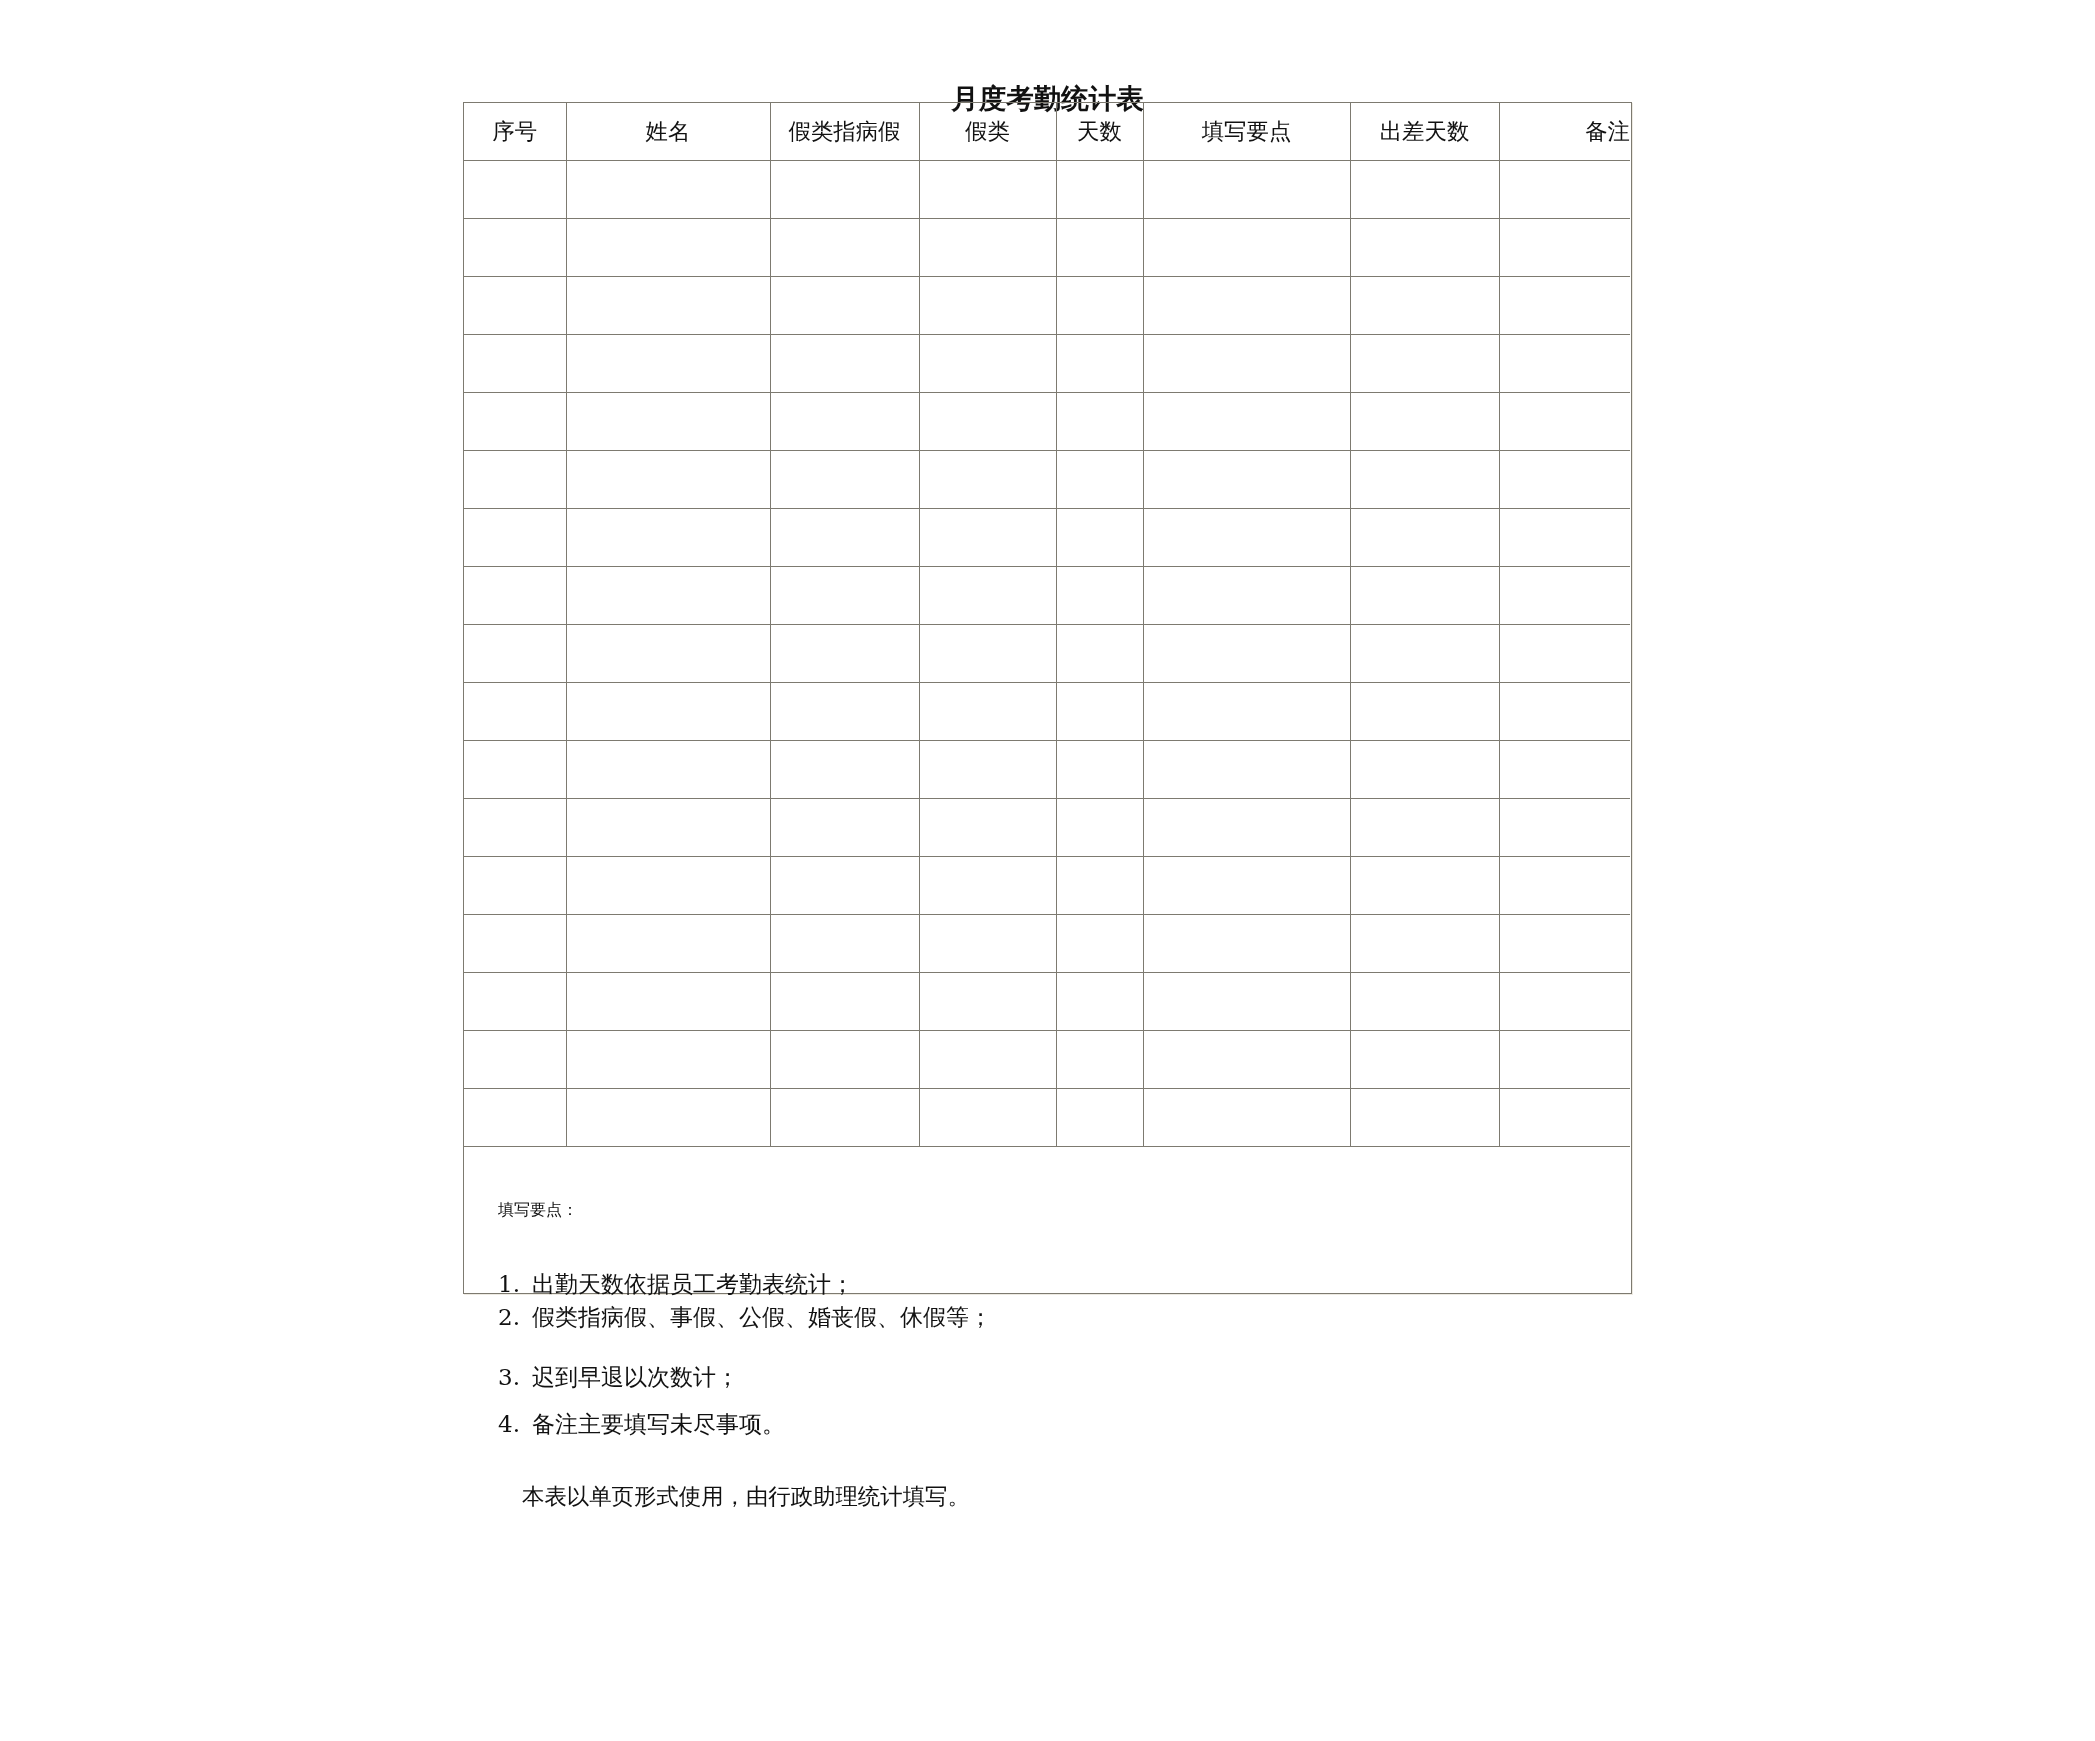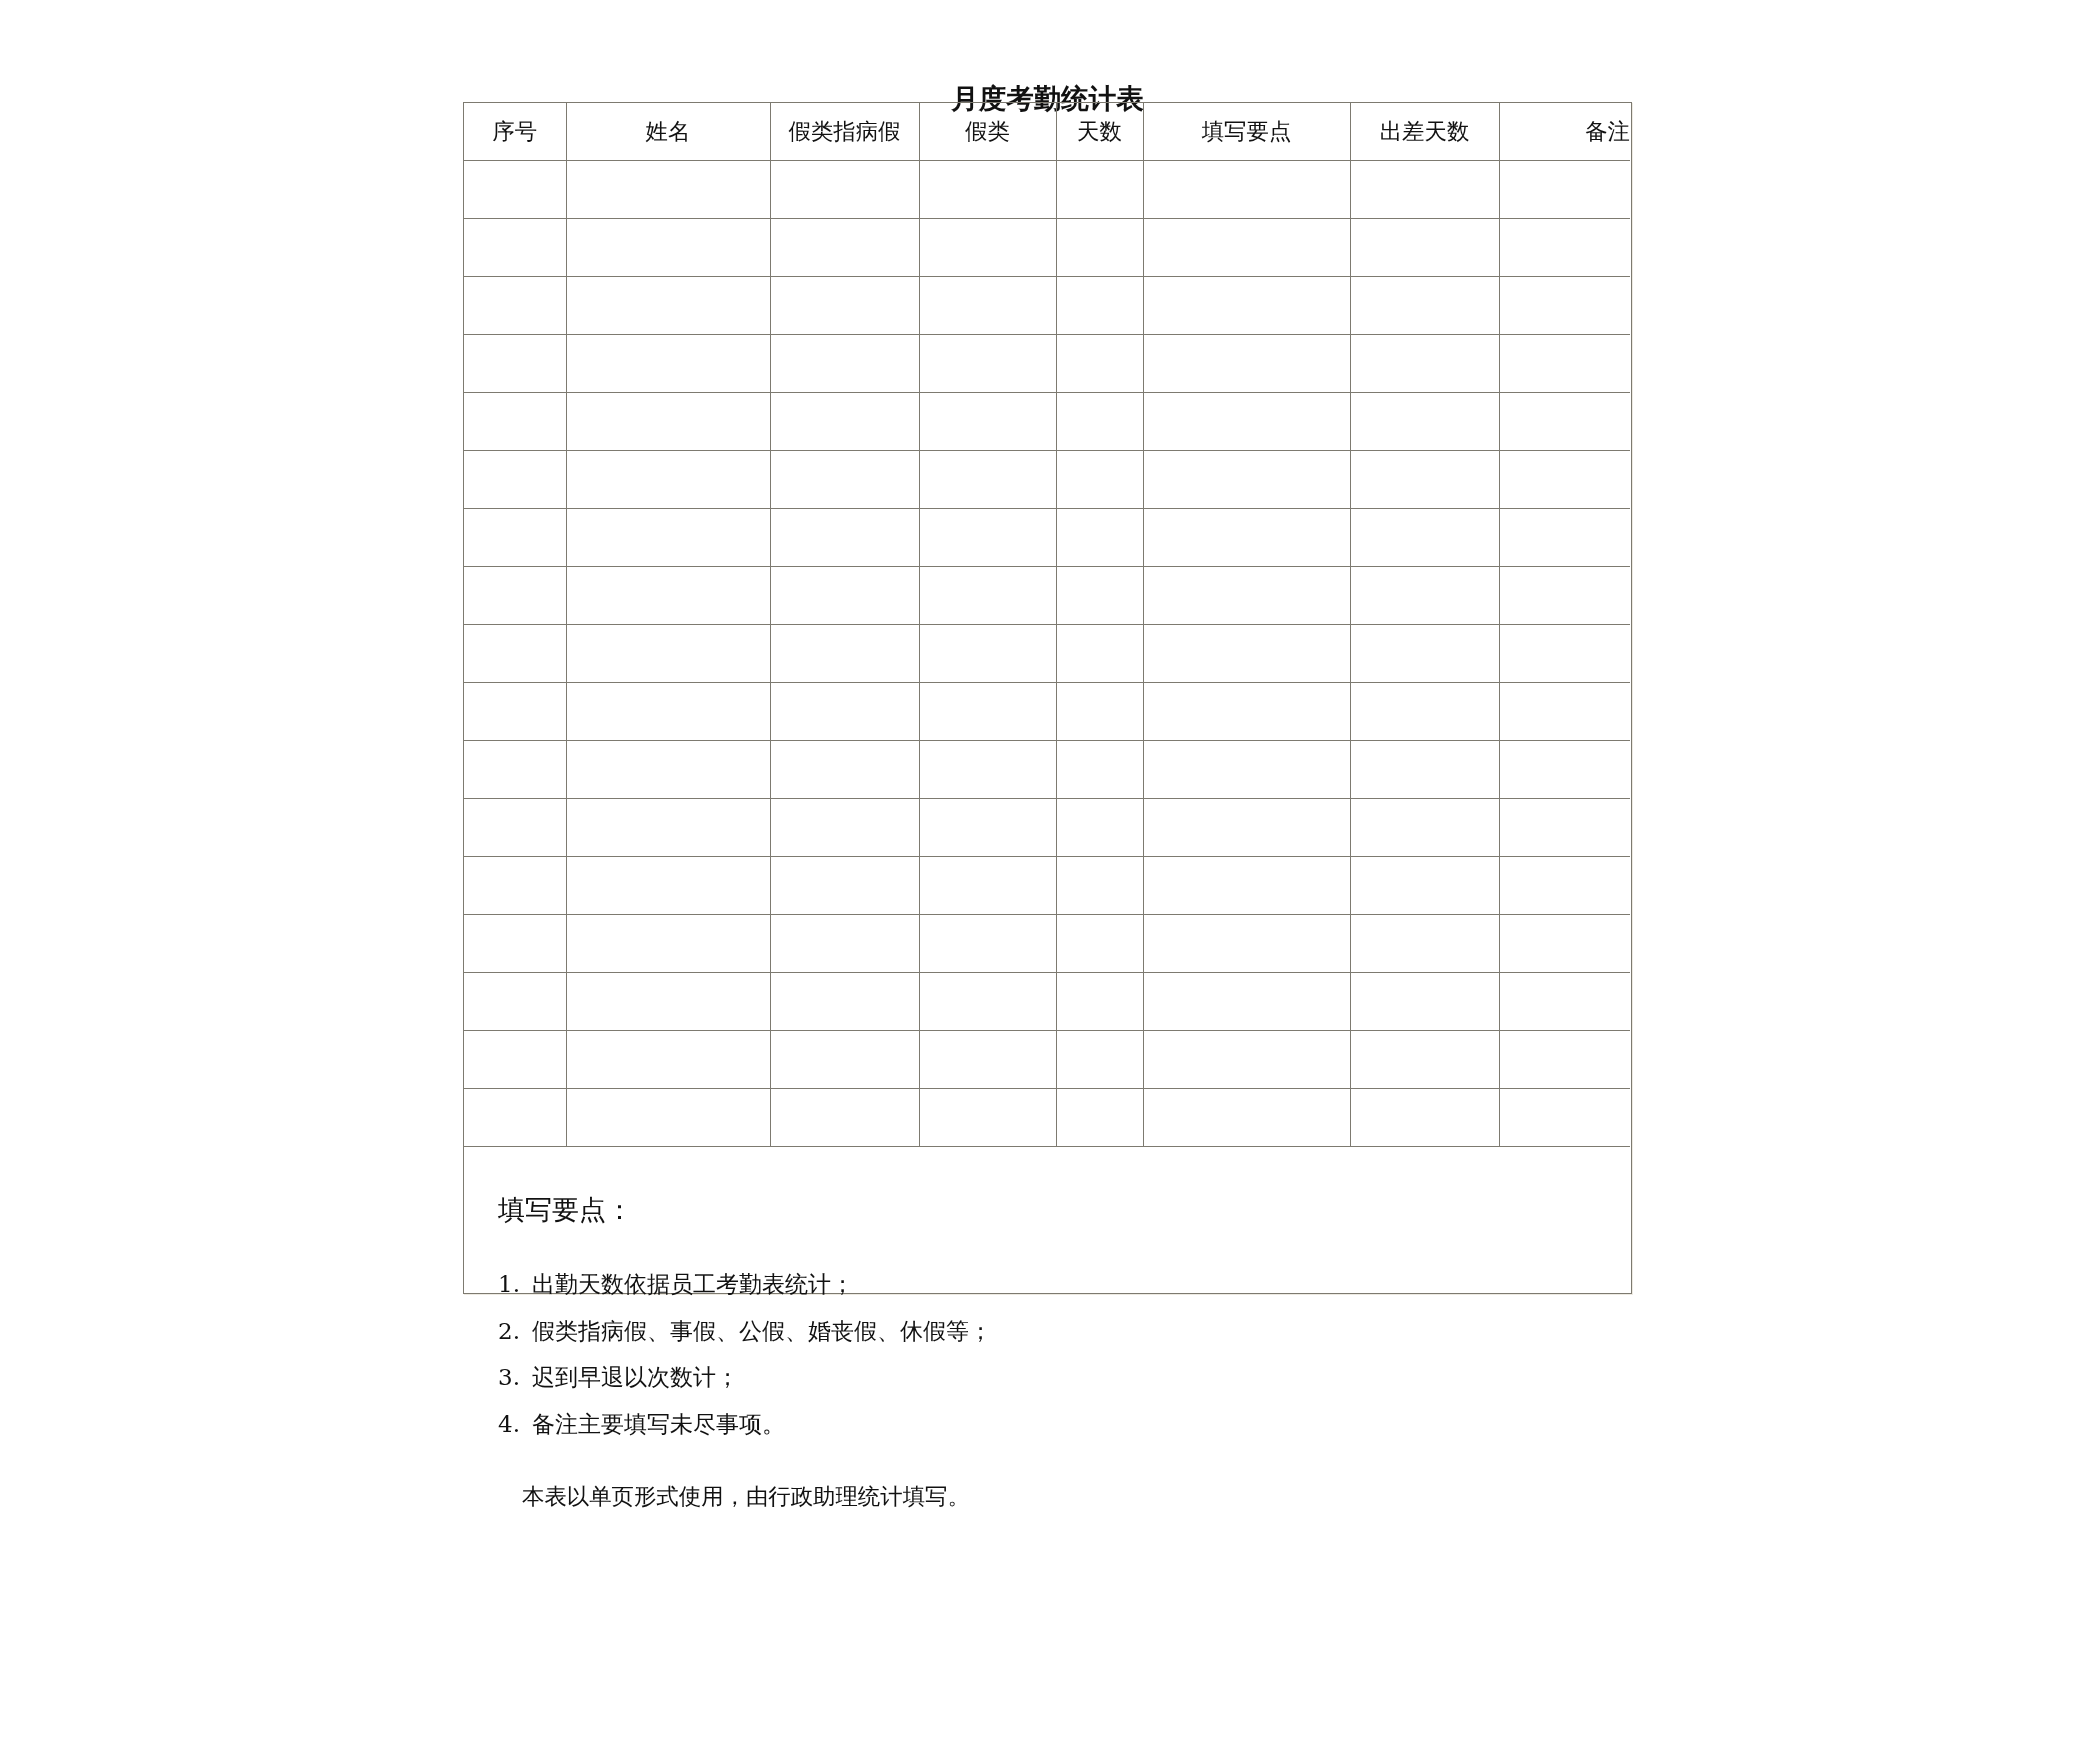--- a/index.html
+++ b/index.html
@@ -63,21 +63,21 @@
     position: absolute;
     left: 0;
     top: 1084px;
     width: 1166px;
     height: 400px;
   }
   .notes .heading {
     position: absolute;
     left: 34px;
     top: 8.6px;
-    font-size: 27px;
+    font-size: 16px;
     line-height: 27.5px;
   }
   .notes .item {
     position: absolute;
     left: 34px;
     font-size: 23px;
     line-height: 27.5px;
     white-space: nowrap;
   }
   .notes .item .num {
@@ -295,21 +295,21 @@
         </tr>
       </tbody>
   </table>
 
   <div class="notes">
     <div class="heading">填写要点：</div>
 
     <div class="item" style="top:84px;">
       <span class="num">1.</span><span>出勤天数依据员工考勤表统计；</span>
     </div>
-    <div class="item" style="top:131px;">
+    <div class="item" style="top:117px;">
       <span class="num">2.</span><span>假类指病假、事假、公假、婚丧假、休假等；</span>
     </div>
     <div class="item" style="top:177px;">
       <span class="num">3.</span><span>迟到早退以次数计；</span>
     </div>
     <div class="item" style="top:224px;">
       <span class="num">4.</span><span>备注主要填写未尽事项。</span>
     </div>
 
     <div class="footer">本表以单页形式使用，由行政助理统计填写。</div>

